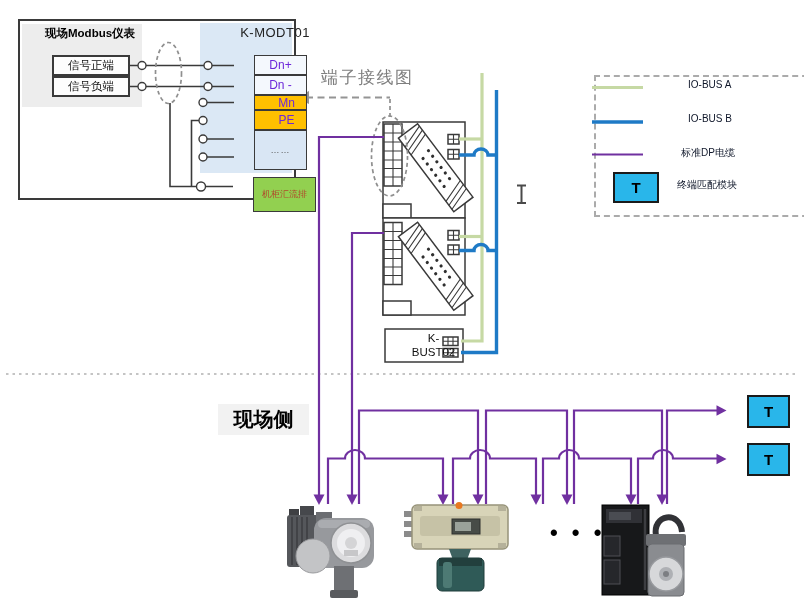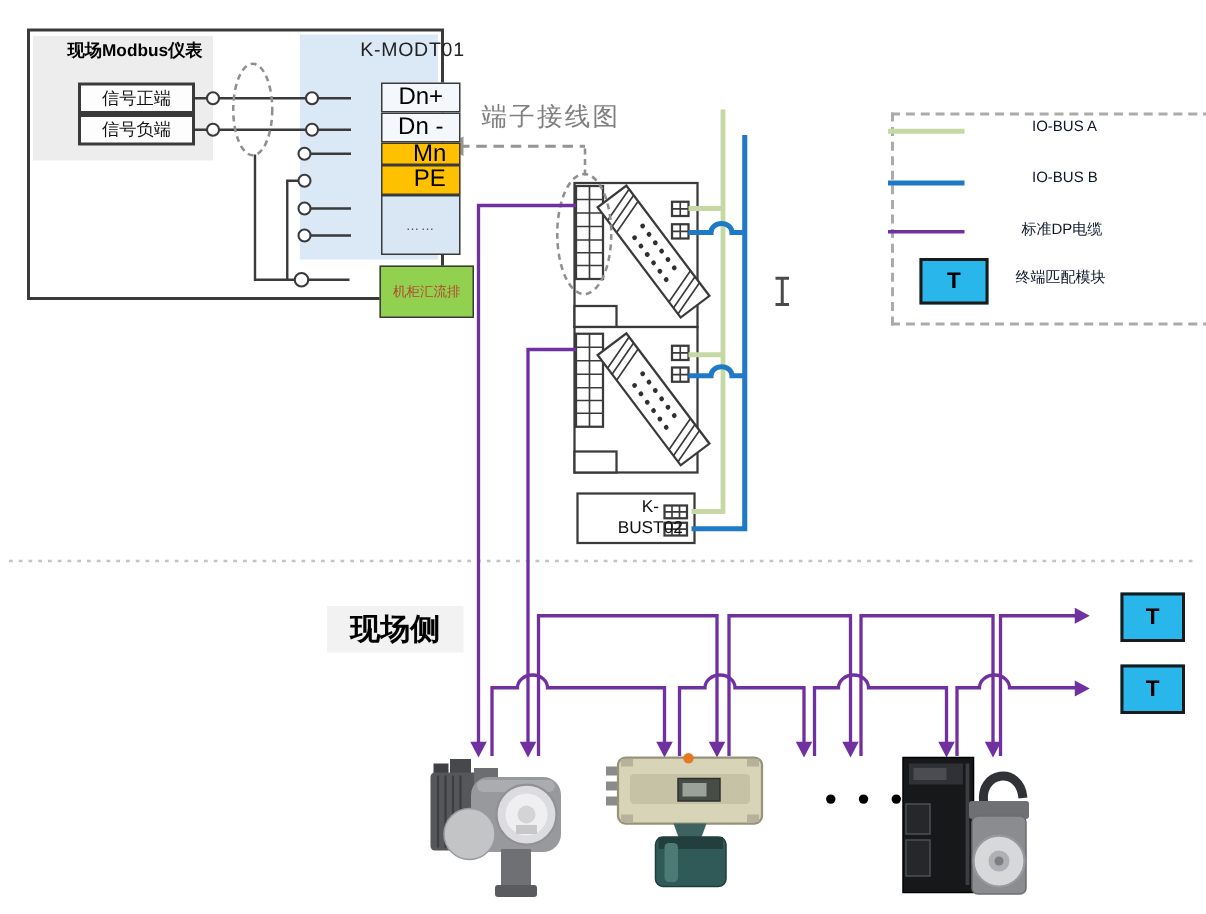--- a/index.html
+++ b/index.html
@@ -14,21 +14,21 @@
   .z0{z-index:0;} .z2{z-index:2;margin-left:20px;}
   #wires{position:absolute;left:0;top:0;z-index:1;pointer-events:none;}
   
   .outer-box{left:18px;top:19px;width:278px;height:181px;border:2px solid #3a3a3a;background:#fff;}
   .gray-panel{left:22px;top:24px;width:120px;height:83px;background:var(--c-panel_gray);}
   .blue-panel{left:200px;top:23px;width:92px;height:150px;background:var(--c-panel_blue);}
   .inst-title{left:25px;top:26px;width:116px;font-size:11.5px;font-weight:bold;color:#000;}
   .kmod-title{left:200px;top:25px;width:110px;text-align:center;font-size:13px;letter-spacing:.5px;color:#222;}
   .sigbox{left:32px;width:78px;height:21px;background:#fdfdfd;border:2px solid #3a3a3a;
           display:flex;align-items:center;justify-content:center;font-size:11.5px;color:#111;}
-  .cell{left:234px;width:53px;border:1.8px solid #3a3a3a;display:flex;align-items:center;justify-content:center;font-size:16px;color:#000000;}
+  .cell{left:234px;width:53px;border:1.8px solid #3a3a3a;display:flex;align-items:center;justify-content:center;font-size:12px;color:#6d28d9;}
   .cell-light{background:#f4f8fd;}
   .cell-orange{background:var(--c-orange_terminal);padding-left:12px;}
   .cell-more{background:#d9e6f4;font-size:9px;color:#555;letter-spacing:1px;}
   .busbar{left:233px;top:177px;width:63px;height:35px;background:var(--c-busbar_green);border:1.8px solid #3a3a3a;
           display:flex;align-items:center;justify-content:center;font-size:9px;color:var(--c-busbar_text);}
   
   .callout{left:301px;top:66px;width:110px;font-size:17px;color:#7f7f7f;letter-spacing:1.5px;}
   
   .kbust-text{left:385px;top:330px;width:57px;height:31px;display:flex;flex-direction:column;
               align-items:center;justify-content:center;font-size:11.5px;line-height:1.2;color:#111;}

